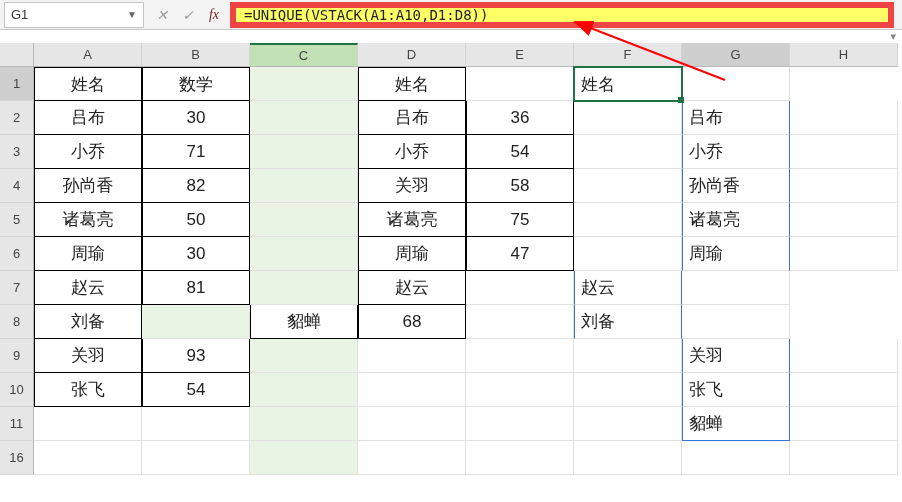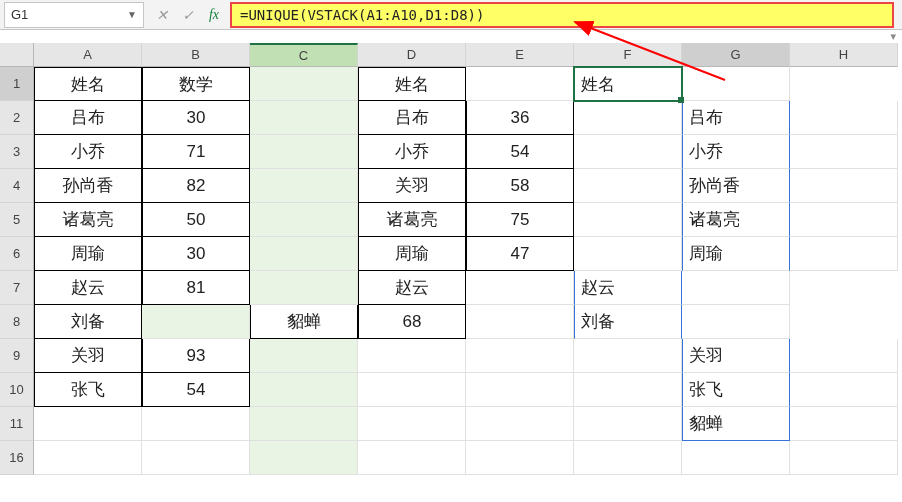--- a/index.html
+++ b/index.html
@@ -45,27 +45,27 @@
     width: 24px;
     height: 24px;
     display: flex;
     align-items: center;
     justify-content: center;
     color: #9a9a9a;
     font-size: 14px;
     font-style: italic;
     cursor: default;
   }
-  .fb-btn.fx { font-style: italic; font-family: Georgia, serif; color:#15803d;}
+  .fb-btn.fx { font-style: italic; font-family: Georgia, serif; color:#7f1d1d;}
   .formula-input {
     flex: 1;
     height: 26px;
     margin: 2px 8px 2px 2px;
     background: #ffff66;
-    border: 2px solid #ef4444;
+    border: 6px solid #ef4444;
     display: flex;
     align-items: center;
     padding: 0 8px;
     font-size: 14px;
     color: #222;
     font-family: Consolas, monospace;
     position: relative;
   }
   .sheet-area {
     position: relative;

